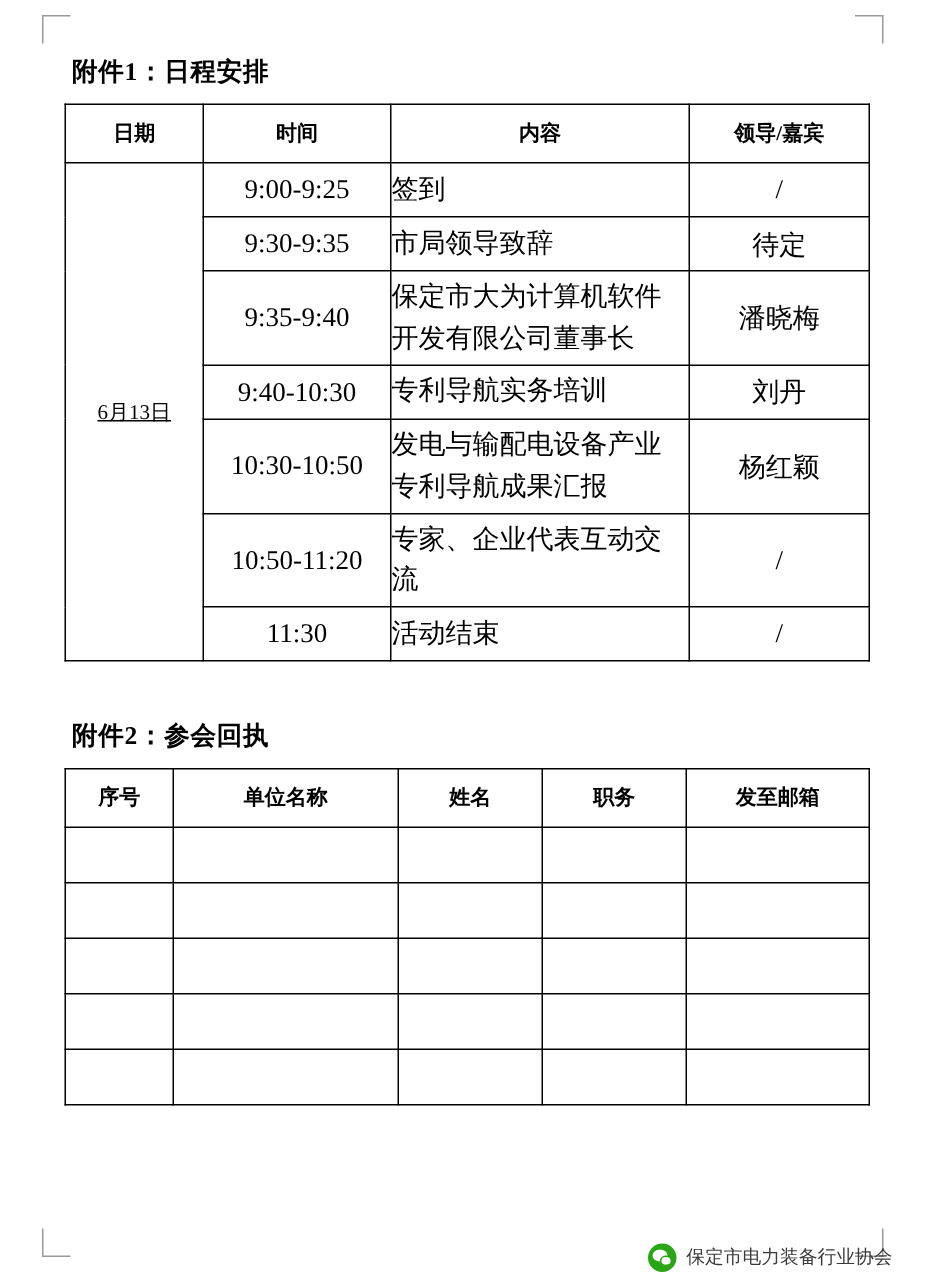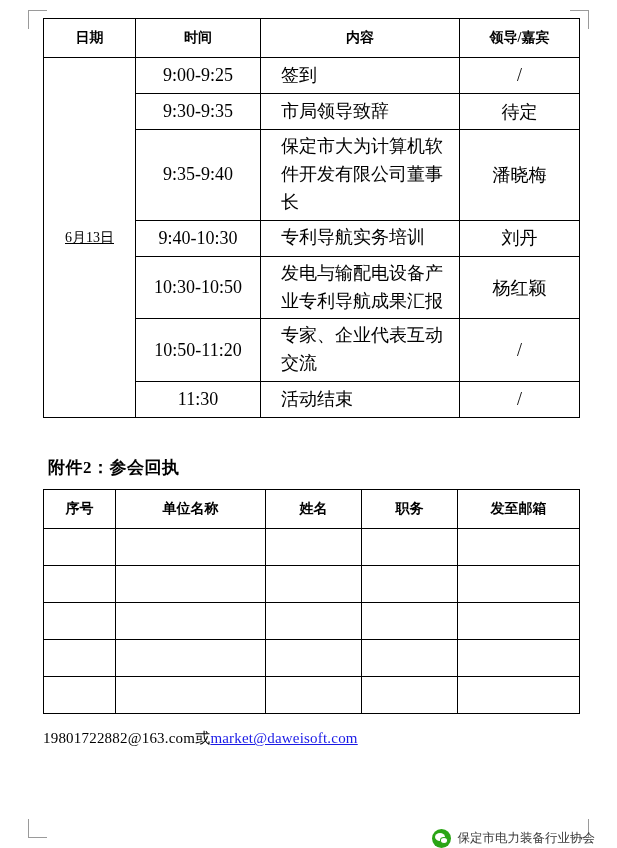--- a/index.html
+++ b/index.html
@@ -61,21 +61,21 @@
     font-size: 14px;
     height: 32px;
   }
   
   #schedule-table col.c-date { width: 92px; }
   #schedule-table col.c-time { width: 125px; }
   #schedule-table col.c-content { width: 199px; }
   #schedule-table col.c-guest { width: 120px; }
   #schedule-table td.content-cell {
     text-align: left;
-    padding-left: 20px;
+    padding-left: 0;
     line-height: 1.55;
   }
   #schedule-table td.date-cell {
     font-size: 14px;
     text-decoration: underline;
   }
   #schedule-table tbody tr { height: 36px; }
   #schedule-table tbody tr.tall { height: 56px; }
 
   
@@ -141,20 +141,21 @@
 </style>
 </head>
 <body>
 
 <div class="page">
   <div class="crop tl"></div>
   <div class="crop tr"></div>
   <div class="crop bl"></div>
   <div class="crop br"></div>
 
+  <h2 class="section-title">附件1：日程安排</h2>
 
   <table id="schedule-table">
     <colgroup>
       <col class="c-date">
         <col class="c-time">
         <col class="c-content">
         <col class="c-guest">
     </colgroup>
     <thead>
       <tr>
@@ -255,21 +256,18 @@
       <tr>
           <td></td>
           <td></td>
           <td></td>
           <td></td>
           <td></td>
         </tr>
     </tbody>
   </table>
 
-  <p class="note-line2">
-    <span>19801722882@163.com或</span><a class="link" href="#">market@daweisoft.com</a>
-  </p>
 
   <div class="footer-brand">
     <span class="wechat-badge"></span>
     <span>保定市电力装备行业协会</span>
   </div>
 </div>
 
 </body></html>

